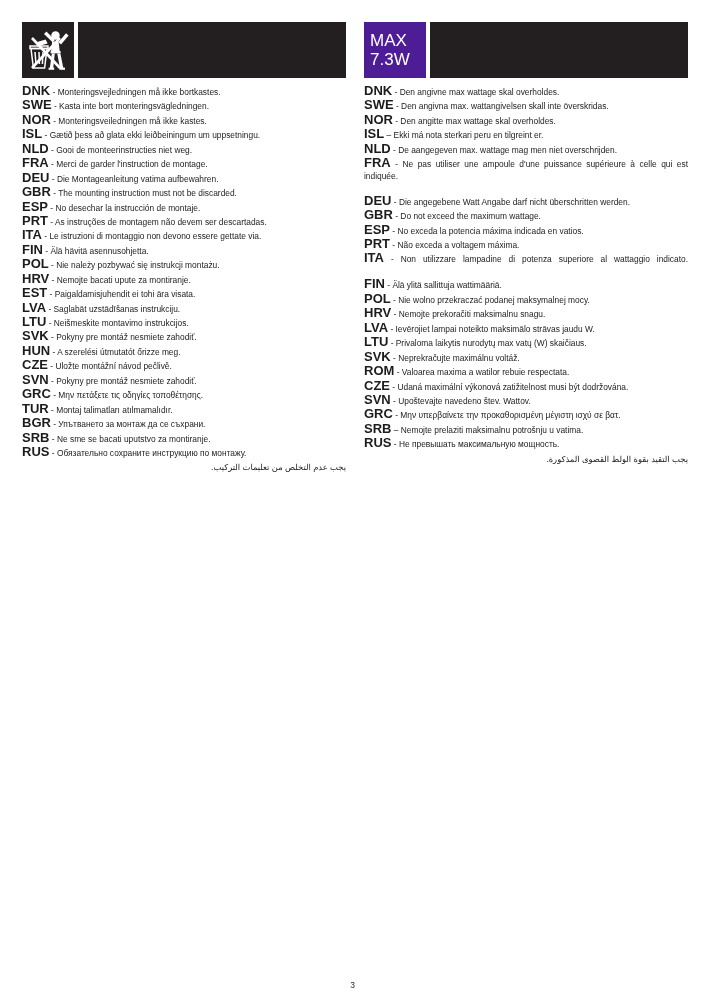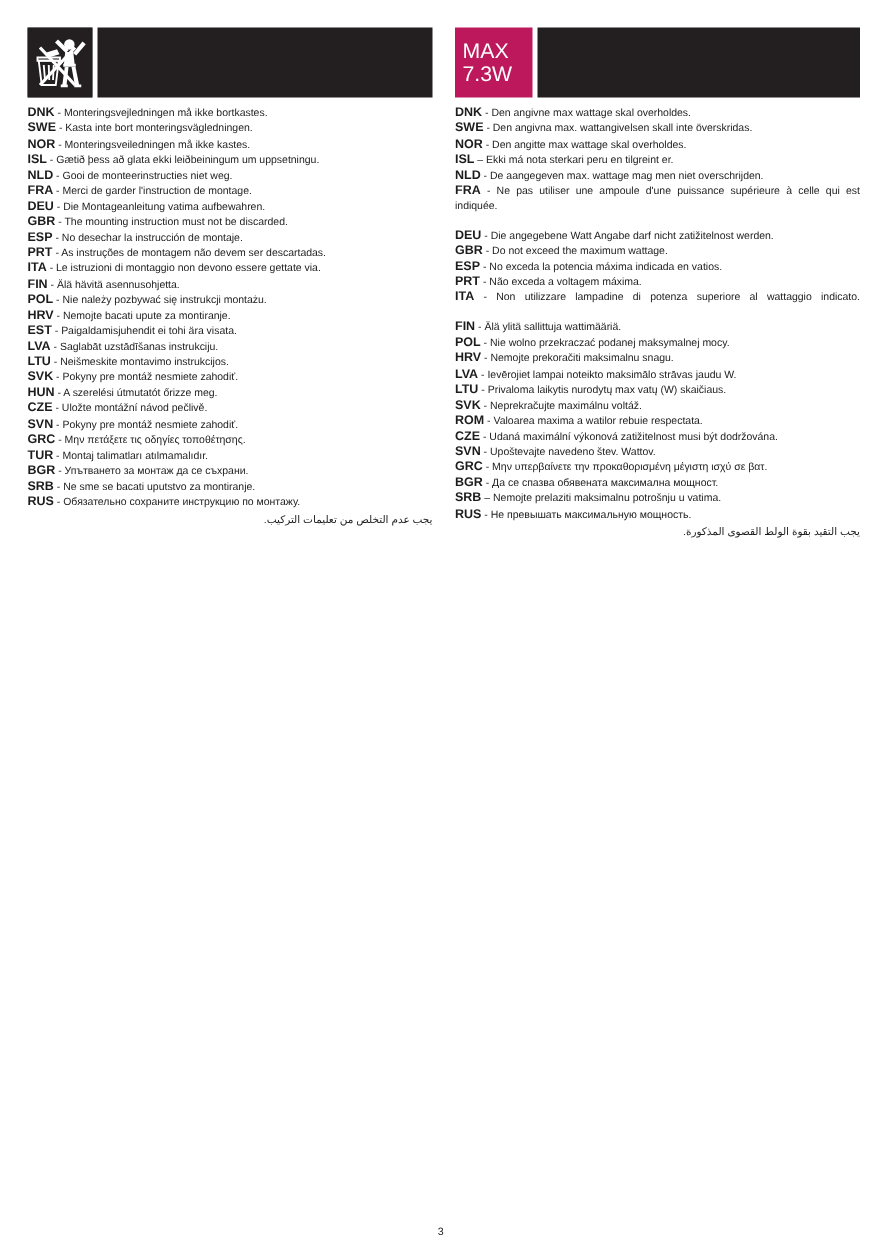--- a/index.html
+++ b/index.html
@@ -63,21 +63,21 @@
 
   .icon-box svg {
     display: block;
     width: 52px;
     height: 56px;
   }
 
   .wattage-box {
     width: 62px;
     flex: 0 0 62px;
-    background: #be185d;
+    background: #4c1d95;
     display: flex;
     flex-direction: column;
     align-items: flex-start;
     justify-content: center;
     padding-left: 6px;
     box-sizing: border-box;
   }
   .wattage-box .w-line {
     color: #ffffff;
     font-family: "Liberation Sans", sans-serif;
@@ -113,21 +113,21 @@
     text-align: justify;
   }
   .lang-item.justify:after {
     content: "";
     display: inline-block;
     width: 100%;
   }
 
   .lang-code {
     font-weight: bold;
-    font-size: 10px;
+    font-size: 13px;
   }
   .lang-sep {
     font-weight: normal;
   }
   .lang-text {
     font-weight: normal;
   }
 
   .lang-item-rtl {
     direction: rtl;
@@ -241,36 +241,35 @@
           <div class="black-bar"></div>
         </div>
 
         <ul class="lang-list">
             <li class="lang-item"><span class="lang-code">DNK</span><span class="lang-sep"> - </span><span class="lang-text">Den angivne max wattage skal overholdes.</span></li>
             <li class="lang-item"><span class="lang-code">SWE</span><span class="lang-sep"> - </span><span class="lang-text">Den angivna max. wattangivelsen skall inte överskridas.</span></li>
             <li class="lang-item"><span class="lang-code">NOR</span><span class="lang-sep"> - </span><span class="lang-text">Den angitte max wattage skal overholdes.</span></li>
             <li class="lang-item"><span class="lang-code">ISL</span><span class="lang-sep"> – </span><span class="lang-text">Ekki má nota sterkari peru en tilgreint er.</span></li>
             <li class="lang-item"><span class="lang-code">NLD</span><span class="lang-sep"> - </span><span class="lang-text">De aangegeven max. wattage mag men niet overschrijden.</span></li>
             <li class="lang-item justify"><span class="lang-code">FRA</span><span class="lang-sep"> - </span><span class="lang-text">Ne pas utiliser une ampoule d'une puissance supérieure à celle qui est indiquée.</span></li>
-            <li class="lang-item"><span class="lang-code">DEU</span><span class="lang-sep"> - </span><span class="lang-text">Die angegebene Watt Angabe darf nicht zatižitelnost werden.</span></li>
+            <li class="lang-item"><span class="lang-code">DEU</span><span class="lang-sep"> - </span><span class="lang-text">Die angegebene Watt Angabe darf nicht überschritten werden.</span></li>
             <li class="lang-item"><span class="lang-code">GBR</span><span class="lang-sep"> - </span><span class="lang-text">Do not exceed the maximum wattage.</span></li>
             <li class="lang-item"><span class="lang-code">ESP</span><span class="lang-sep"> - </span><span class="lang-text">No exceda la potencia máxima indicada en vatios.</span></li>
             <li class="lang-item"><span class="lang-code">PRT</span><span class="lang-sep"> - </span><span class="lang-text">Não exceda a voltagem máxima.</span></li>
             <li class="lang-item justify"><span class="lang-code">ITA</span><span class="lang-sep"> - </span><span class="lang-text">Non utilizzare lampadine di potenza superiore al wattaggio indicato.</span></li>
             <li class="lang-item"><span class="lang-code">FIN</span><span class="lang-sep"> - </span><span class="lang-text">Älä ylitä sallittuja wattimääriä.</span></li>
             <li class="lang-item"><span class="lang-code">POL</span><span class="lang-sep"> - </span><span class="lang-text">Nie wolno przekraczać podanej maksymalnej mocy.</span></li>
             <li class="lang-item"><span class="lang-code">HRV</span><span class="lang-sep"> - </span><span class="lang-text">Nemojte prekoračiti maksimalnu snagu.</span></li>
             <li class="lang-item"><span class="lang-code">LVA</span><span class="lang-sep"> - </span><span class="lang-text">Ievērojiet lampai noteikto maksimālo strāvas jaudu W.</span></li>
             <li class="lang-item"><span class="lang-code">LTU</span><span class="lang-sep"> - </span><span class="lang-text">Privaloma laikytis nurodytų max vatų (W) skaičiaus.</span></li>
             <li class="lang-item"><span class="lang-code">SVK</span><span class="lang-sep"> - </span><span class="lang-text">Neprekračujte maximálnu voltáž.</span></li>
             <li class="lang-item"><span class="lang-code">ROM</span><span class="lang-sep"> - </span><span class="lang-text">Valoarea maxima a watilor rebuie respectata.</span></li>
             <li class="lang-item"><span class="lang-code">CZE</span><span class="lang-sep"> - </span><span class="lang-text">Udaná maximální výkonová zatižitelnost musi být dodržována.</span></li>
             <li class="lang-item"><span class="lang-code">SVN</span><span class="lang-sep"> - </span><span class="lang-text">Upoštevajte navedeno štev. Wattov.</span></li>
             <li class="lang-item"><span class="lang-code">GRC</span><span class="lang-sep"> - </span><span class="lang-text">Μην υπερβαίνετε την προκαθορισμένη μέγιστη ισχύ σε βατ.</span></li>
-            <li class="lang-item"><span class="lang-code">BGR</span><span class="lang-sep"> - </span><span class="lang-text">Да се спазва обявената максимална мощност.</span></li>
             <li class="lang-item"><span class="lang-code">SRB</span><span class="lang-sep"> – </span><span class="lang-text">Nemojte prelaziti maksimalnu potrošnju u vatima.</span></li>
             <li class="lang-item"><span class="lang-code">RUS</span><span class="lang-sep"> - </span><span class="lang-text">Не превышать максимальную мощность.</span></li>
           </ul>
 
         <div class="lang-item-rtl">يجب التقيد بقوة الولط القصوى المذكورة.</div>
       </div>
 
     </div>
   </div>
 

